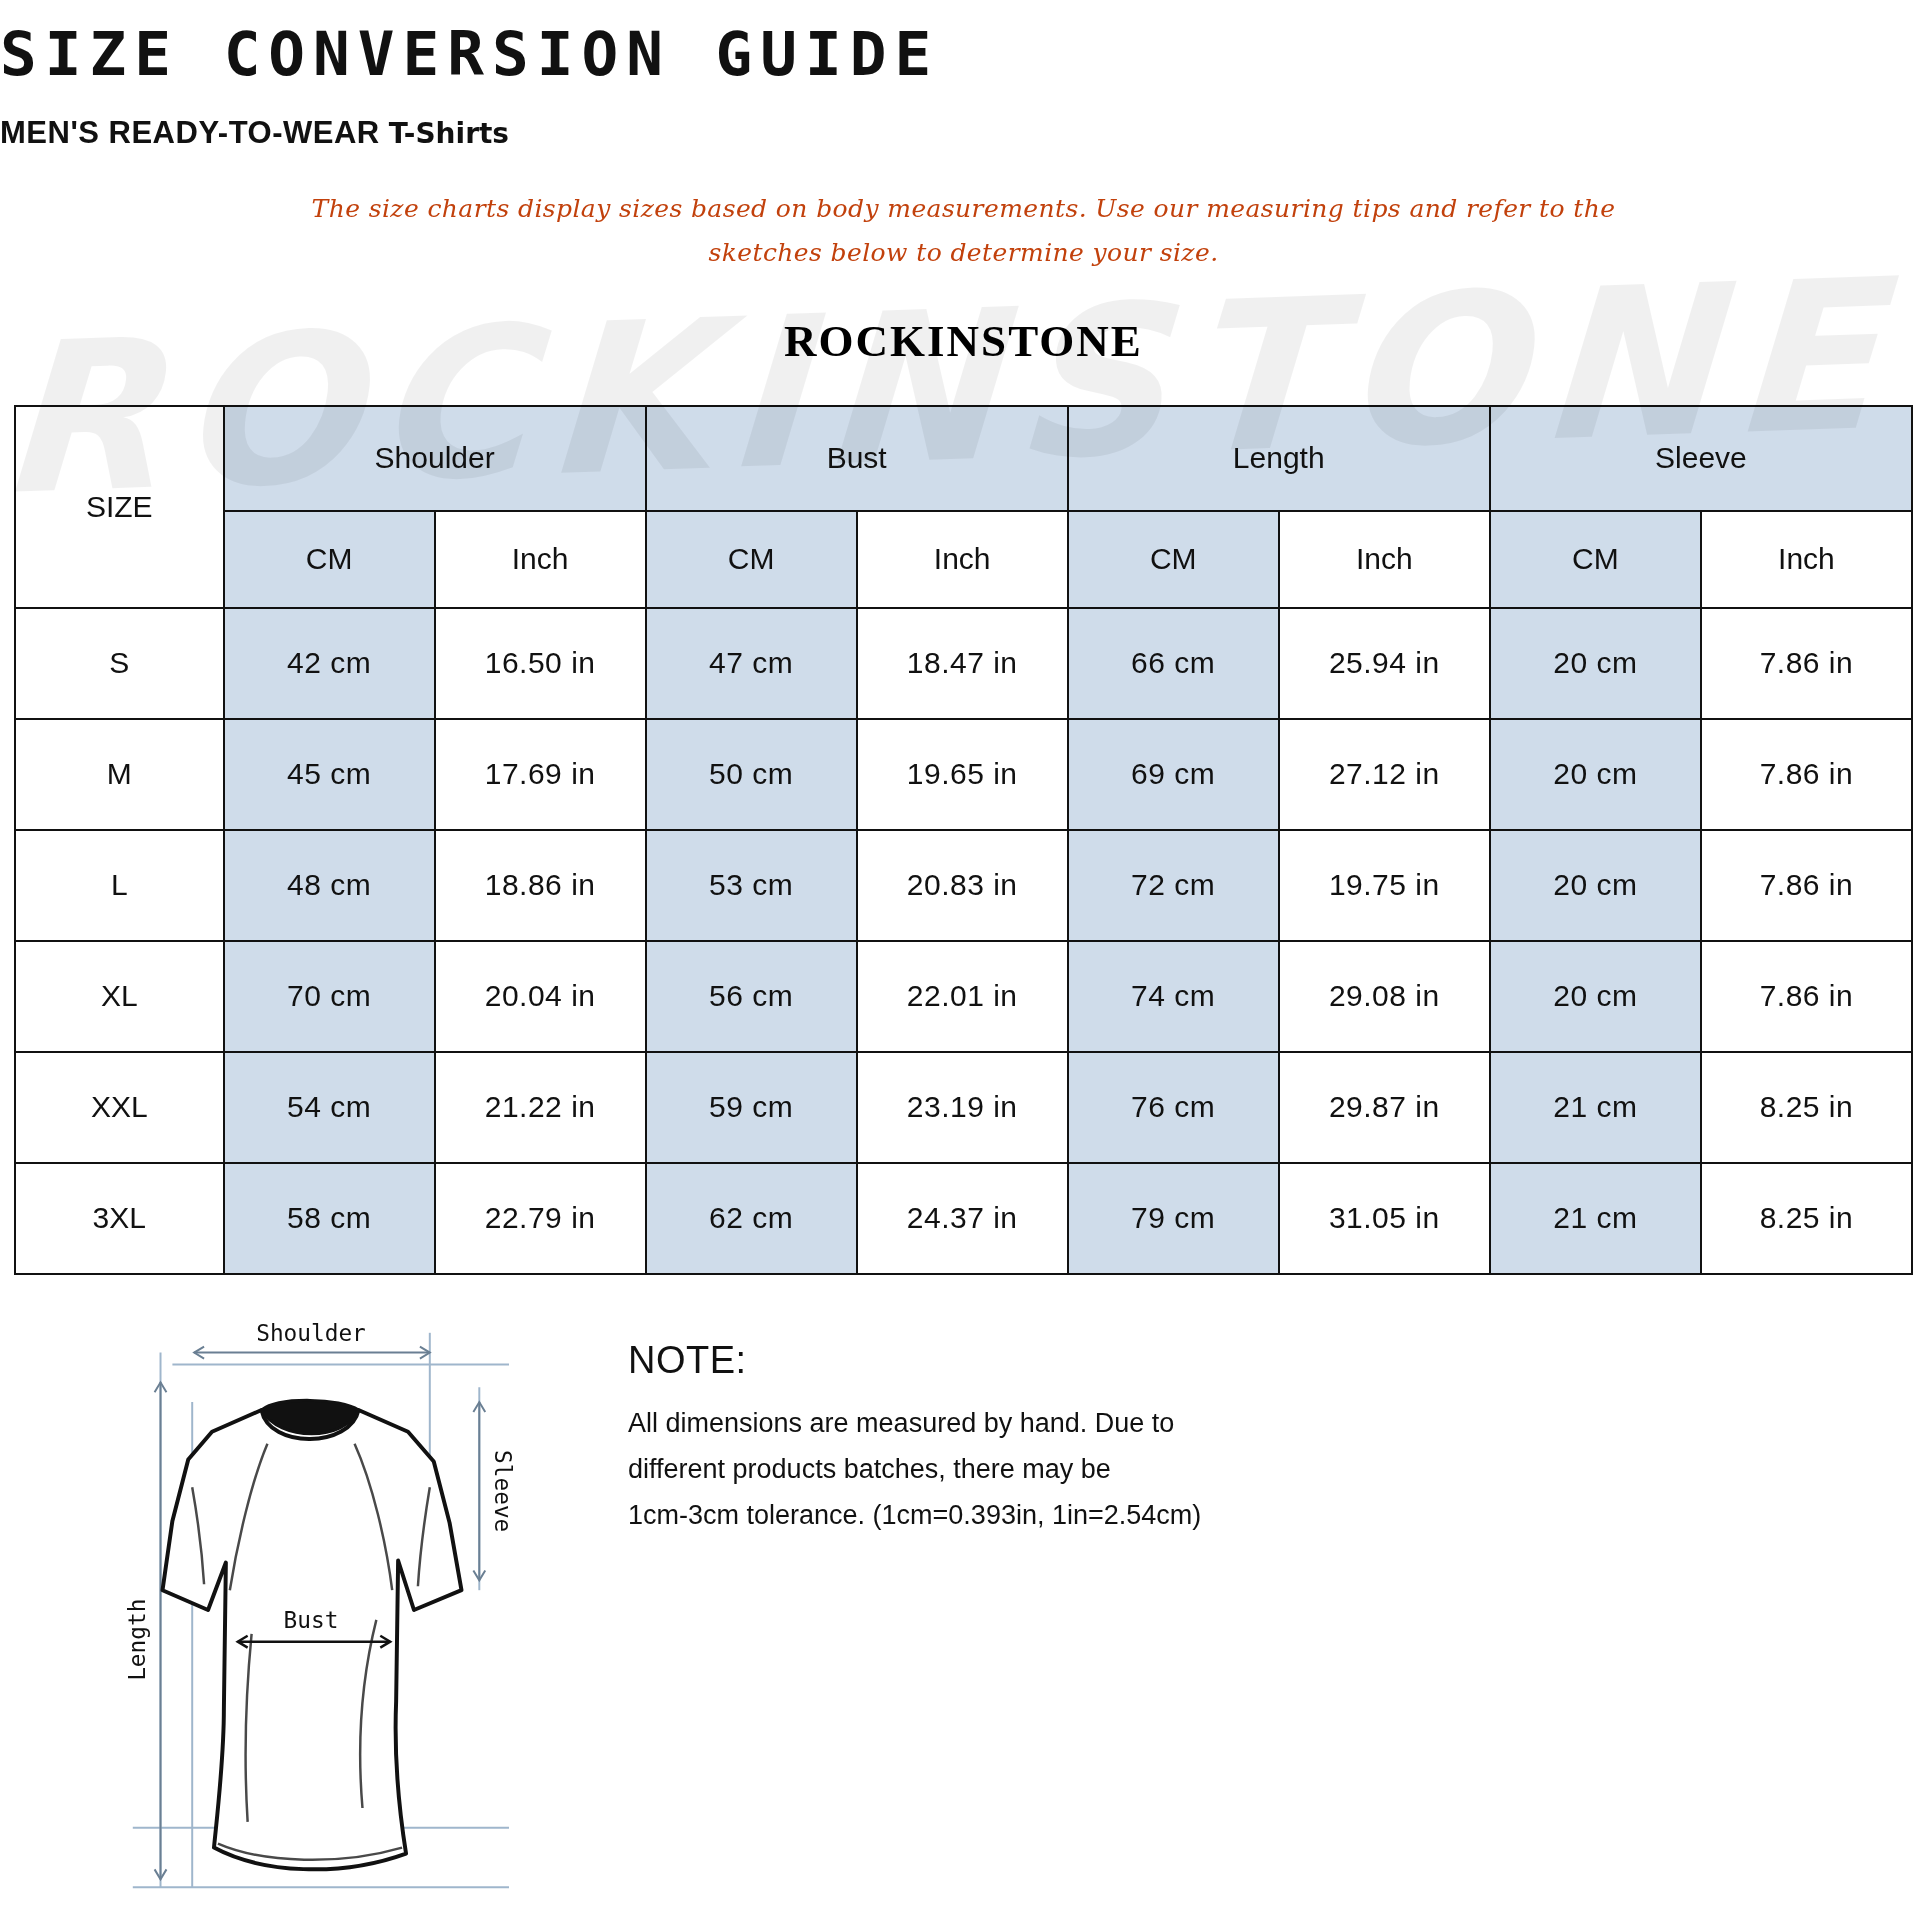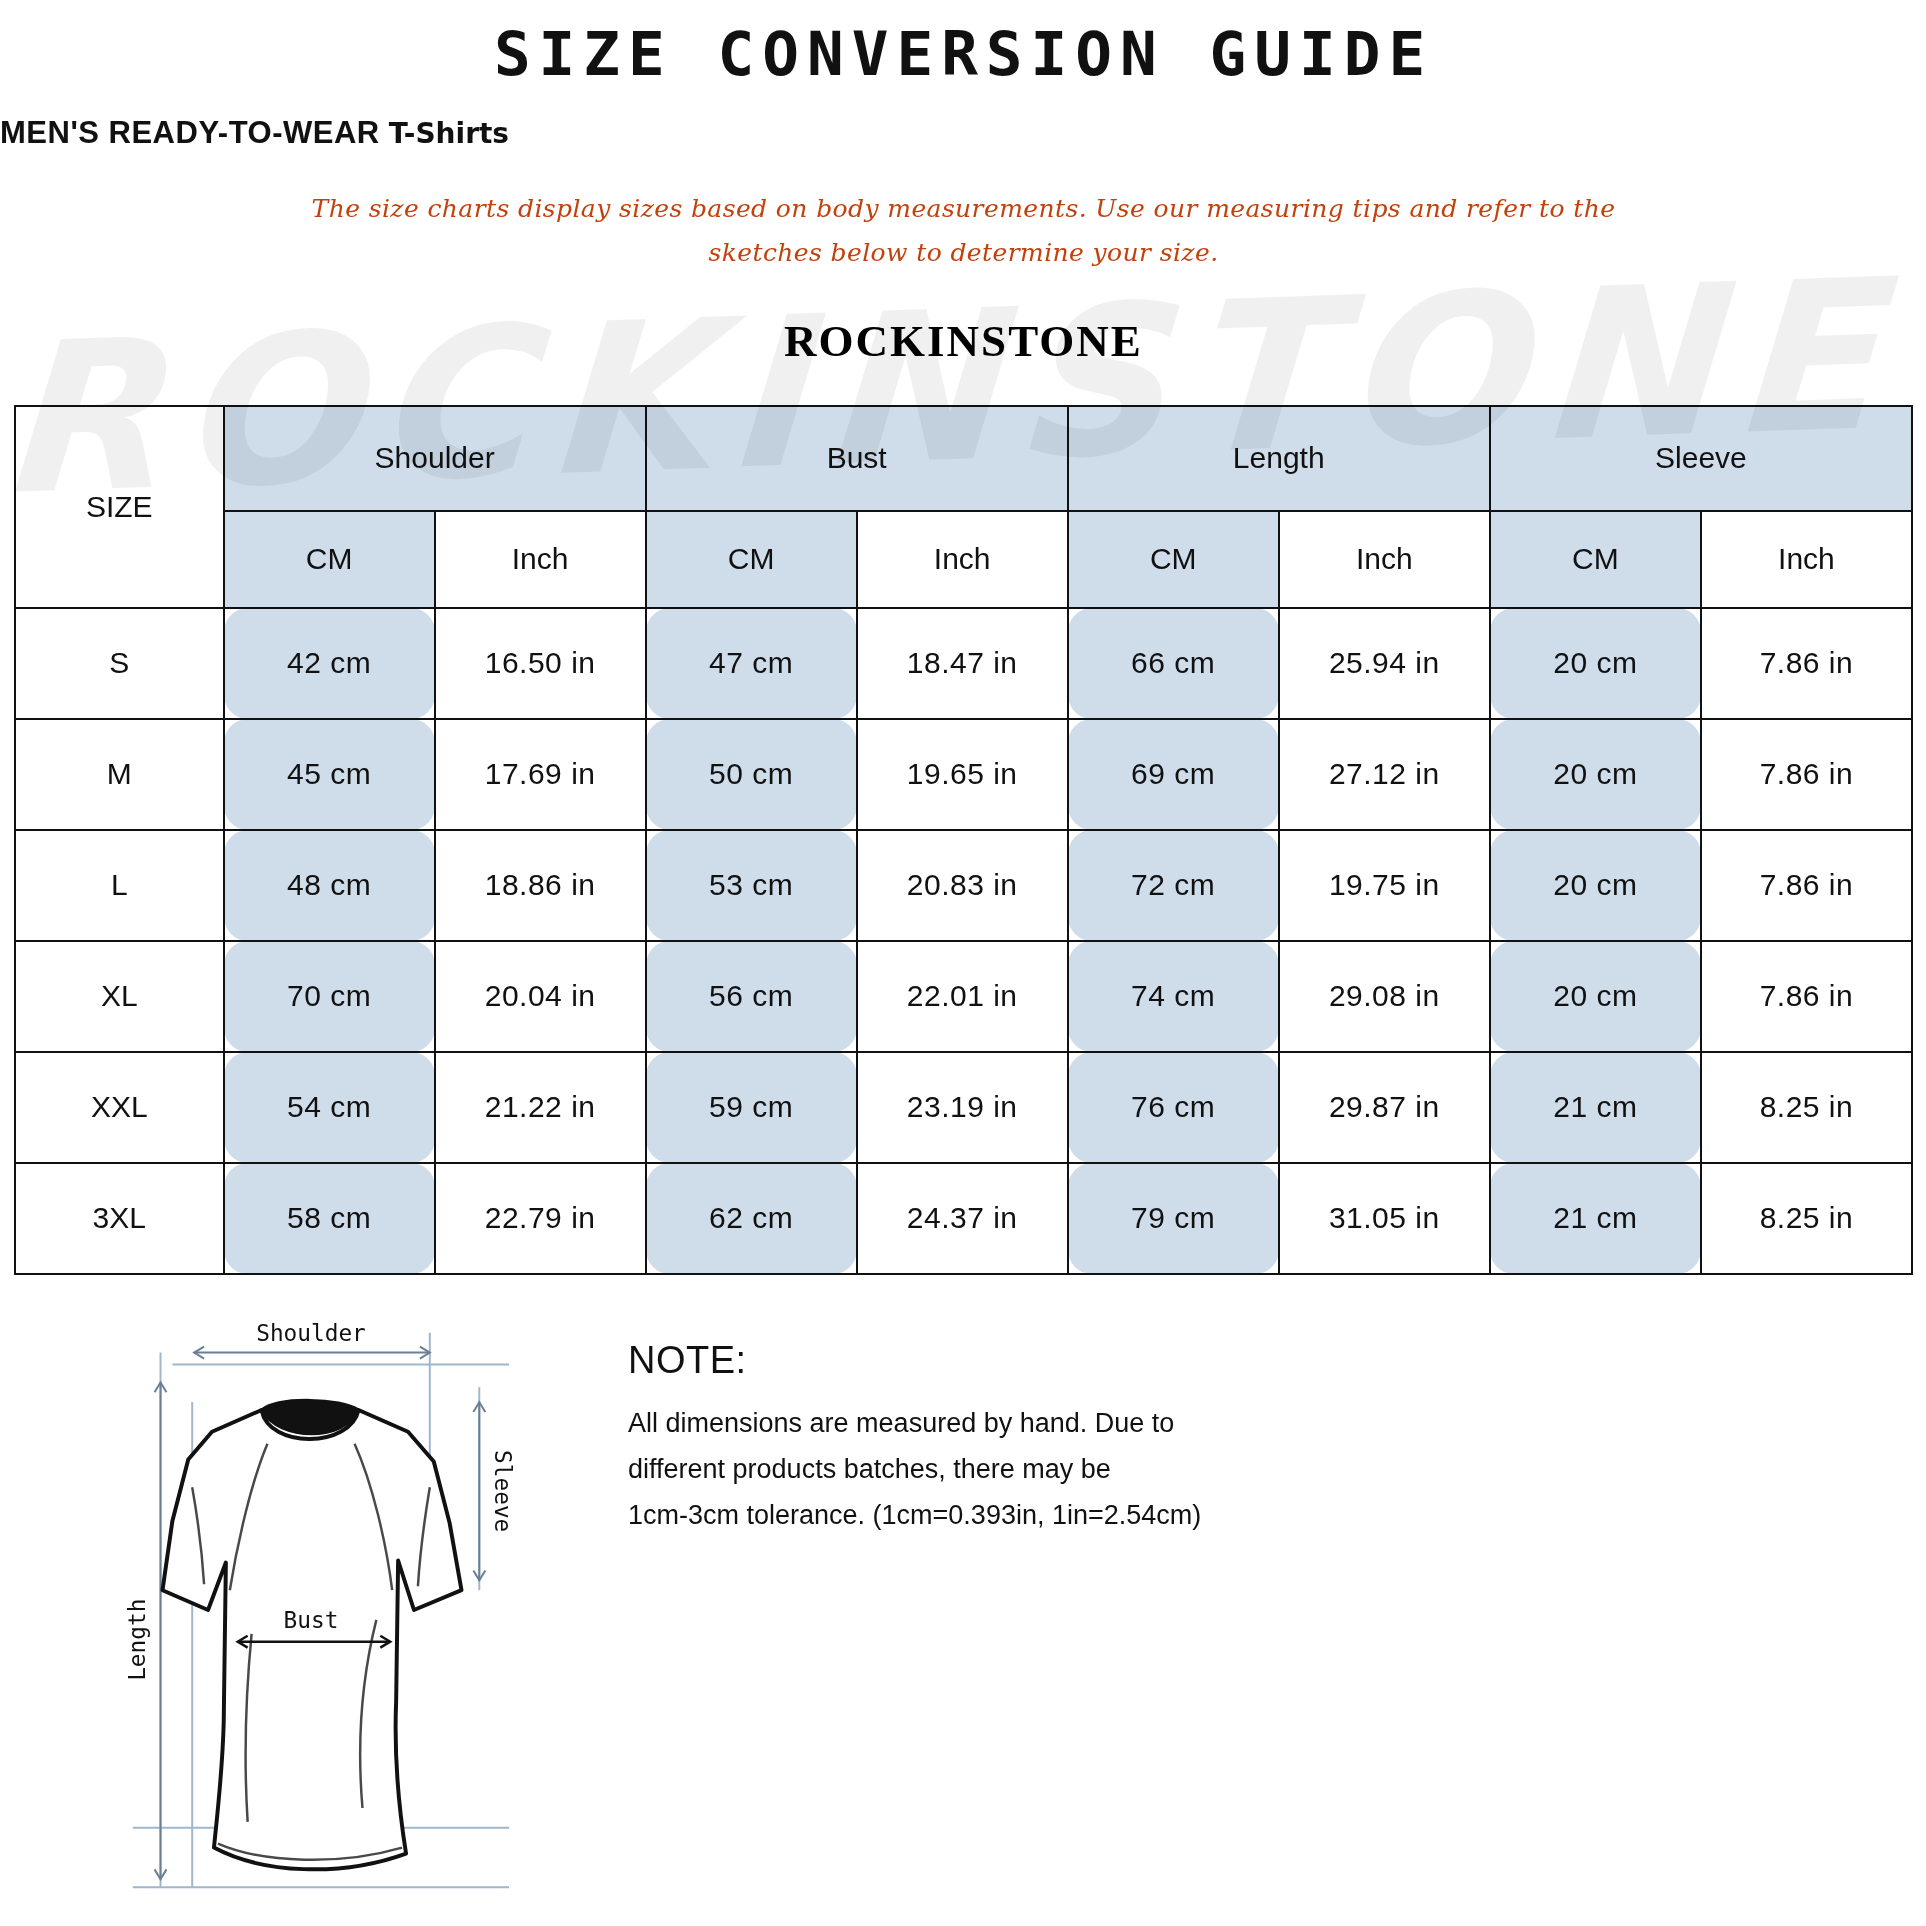--- a/index.html
+++ b/index.html
@@ -38,21 +38,20 @@
     color: #000;
     opacity: 0.055;
     transform: skewX(-8deg) rotate(-2deg);
     white-space: nowrap;
     pointer-events: none;
     user-select: none;
   }
 
   
   .title {
-    text-align: center;
     font-family: "DejaVu Sans Mono", monospace;
     font-size: 61px;
     font-weight: 700;
     letter-spacing: 8px;
     margin-top: 18px;
     color: #111;
   }
   .subtitle {
     text-align: left;
     margin-top: 26px;
@@ -115,21 +114,21 @@
   }
   .data-row td {
     height: 109px;
   }
   .tint {
     background: #cfdcea;
   }
   .col-size { width: 170px; }
   .col-m { width: 172px; }
 
-  .cellnum { letter-spacing: 0.5px; border-radius: 24px; }
+  .cellnum { letter-spacing: 0.5px; }
   .inch-cell { letter-spacing: 0.5px; }
 
   
   .bottom {
     display: flex;
     align-items: flex-start;
     margin: 18px 14px 0 14px;
   }
   .sketch {
     width: 594px;

